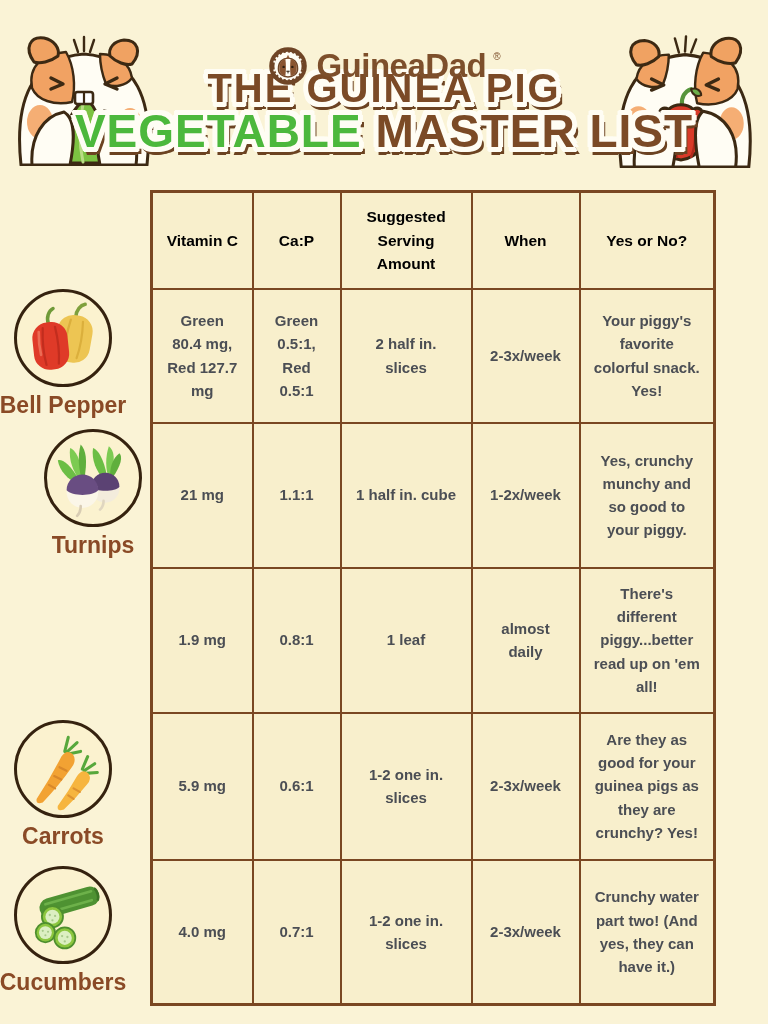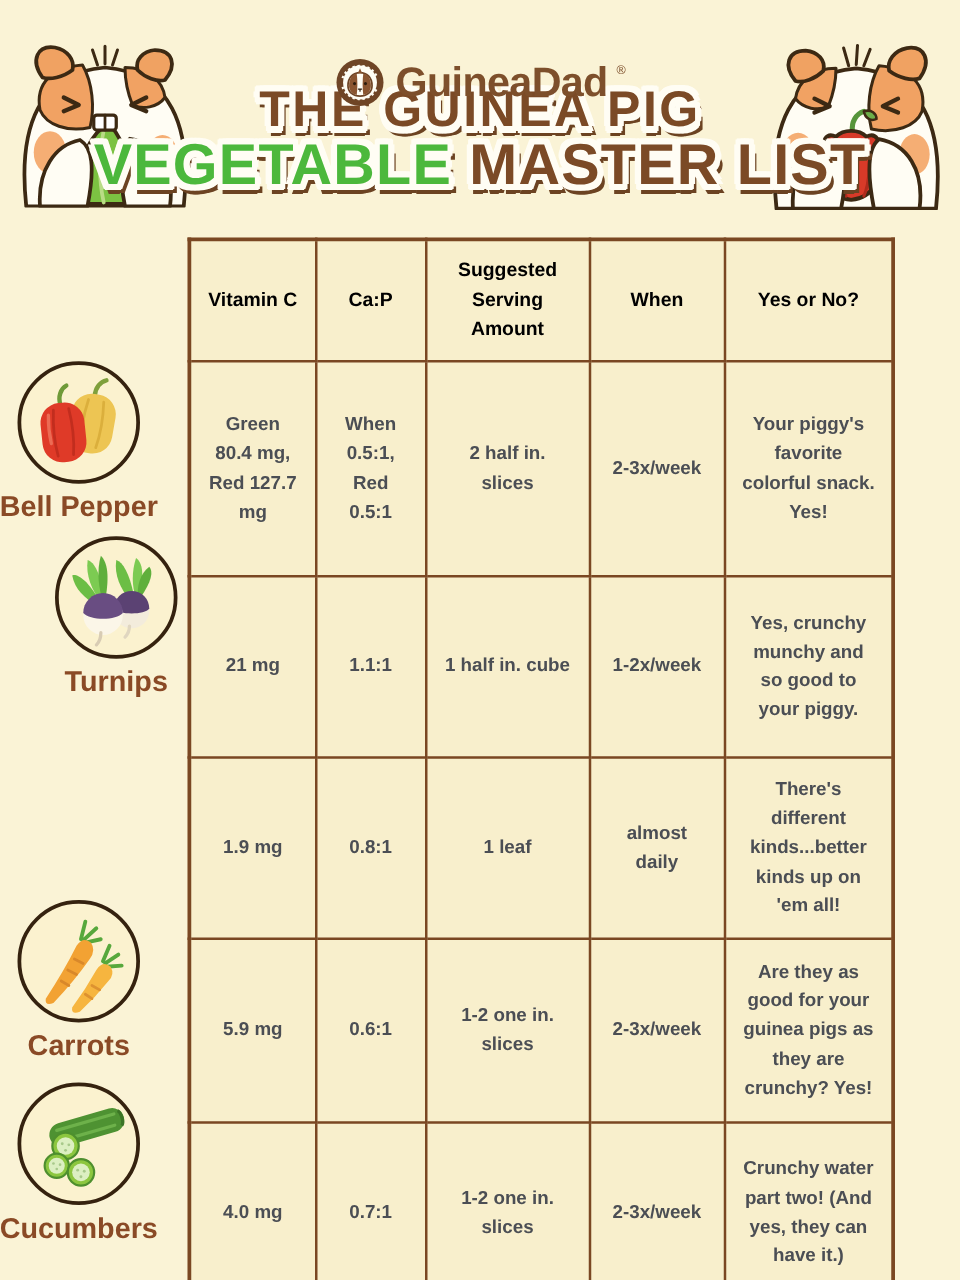--- a/index.html
+++ b/index.html
@@ -42,21 +42,21 @@
     position:absolute;left:150px;top:190px;width:563px;
     border-collapse:collapse;table-layout:fixed;
     background:#F8EFCC;border:3px solid #7A4722;
   }
   .master-table th,.master-table td{
     border:2.5px solid #7A4722;text-align:center;vertical-align:middle;
     padding:6px 13px;box-sizing:border-box;word-wrap:break-word;
   }
   .master-table th{font-size:15.5px;font-weight:800;color:#000000;line-height:1.5;}
   .master-table td{font-size:15px;font-weight:600;color:#4B4E54;line-height:1.55;}
-  tr.hdr{height:97px;} tr.r0{height:172px;} tr.r1{height:145px;}
+  tr.hdr{height:97px;} tr.r0{height:134px;} tr.r1{height:145px;}
   tr.r2{height:145px;} tr.r3{height:147px;} tr.r4{height:145px;}
 
   
   .veg-entry{position:absolute;left:0;width:126px;display:flex;
              flex-direction:column;align-items:center;justify-content:center;gap:5px;}
   .veg-e0{top:287px;height:134px;} .veg-e1{top:421px;height:145px;margin-left:30px;}
   .veg-e2{top:566px;height:145px;} .veg-e3{top:711px;height:147px;}
   .veg-e4{top:858px;height:145px;}
   .veg-circle{width:98px;height:98px;border-radius:50%;box-sizing:border-box;
               background:#FBF2CF;border:3px solid #35220F;
@@ -148,38 +148,38 @@
     <tbody>
         <tr class="hdr">
       <th>Vitamin C</th>
       <th>Ca:P</th>
       <th>Suggested Serving Amount</th>
       <th>When</th>
       <th>Yes or No?</th>
     </tr>
     <tr class="r0">
       <td>Green 80.4 mg, Red 127.7 mg</td>
-      <td>When 0.5:1, Red 0.5:1</td>
+      <td>Green 0.5:1, Red 0.5:1</td>
       <td>2 half in. slices</td>
       <td>2-3x/week</td>
       <td>Your piggy's favorite colorful snack. Yes!</td>
     </tr>
     <tr class="r1">
       <td>21 mg</td>
       <td>1.1:1</td>
       <td>1 half in. cube</td>
       <td>1-2x/week</td>
       <td>Yes, crunchy munchy and so good to your piggy.</td>
     </tr>
     <tr class="r2">
       <td>1.9 mg</td>
       <td>0.8:1</td>
       <td>1 leaf</td>
       <td>almost daily</td>
-      <td>There's different kinds...better kinds up on 'em all!</td>
+      <td>There's different piggy...better read up on 'em all!</td>
     </tr>
     <tr class="r3">
       <td>5.9 mg</td>
       <td>0.6:1</td>
       <td>1-2 one in. slices</td>
       <td>2-3x/week</td>
       <td>Are they as good for your guinea pigs as they are crunchy? Yes!</td>
     </tr>
     <tr class="r4">
       <td>4.0 mg</td>

